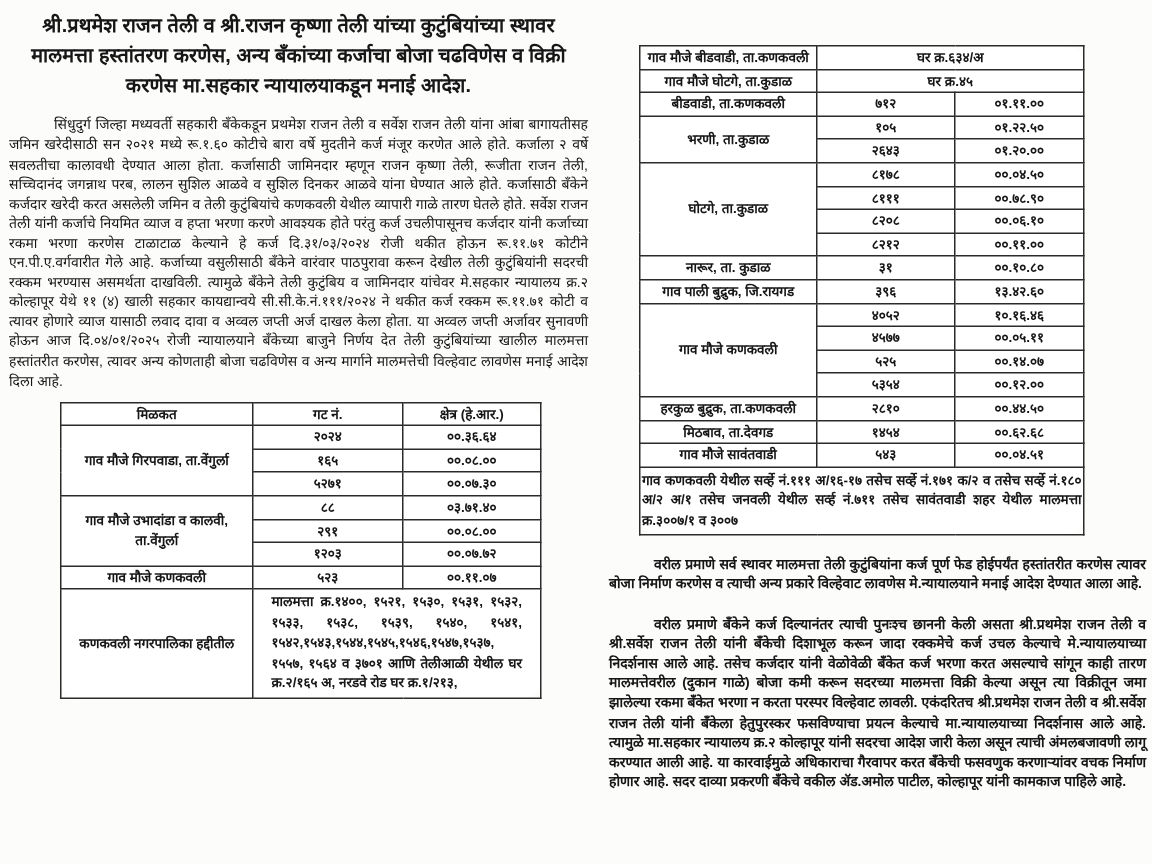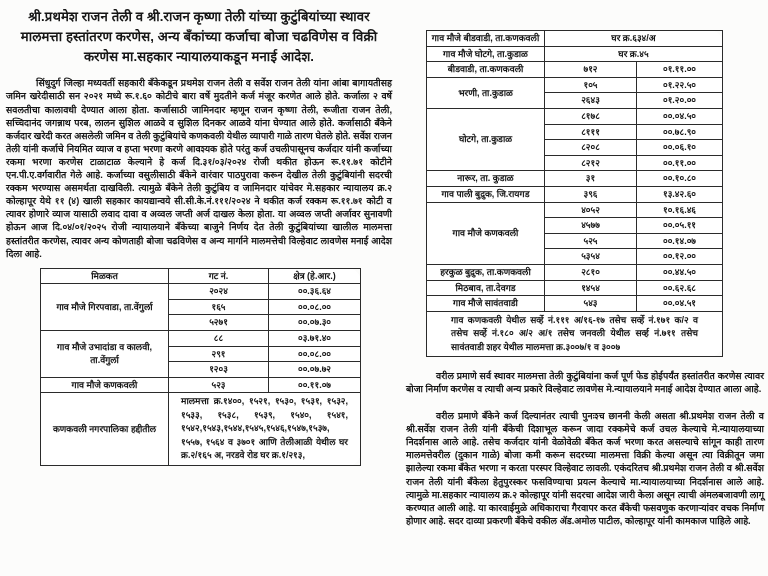--- a/index.html
+++ b/index.html
@@ -10,31 +10,31 @@
   .page{display:flex;width:768px;height:408px;}
   .col{box-sizing:border-box;}
   .col-left{width:398px;padding:7px 6px 0 6px;}
   .col-right{width:370px;padding:30px 4px 0 8px;}
   .heading{
     font-size:13.2px;line-height:1.5;text-align:center;margin:0 2px;
     font-weight:700;letter-spacing:.1px;
   }
   .bodytext{
     font-size:9.3px;line-height:13.1px;text-align:justify;margin:11px 0 0 0;
-    text-indent:30px;font-weight:700;
+    text-indent:30px;font-weight:400;
   }
   table{border-collapse:collapse;table-layout:fixed;background:#fff;border-radius:14px;}
   td,th{
     border:1.2px solid #2b2b2b;font-size:9px;font-weight:700;text-align:center;
     vertical-align:middle;padding:1px 2px;line-height:1.4;word-wrap:break-word;
   }
   .tbl-left{margin:7px 10px 0 34px;width:320px;}
   .tbl-right{margin:0 0 0 20px;width:296px;}
   td.detail-left{text-align:justify;padding:2px 12px;line-height:1.5;}
-  td.footer-note{text-align:justify;padding:2px 24px;line-height:1.5;}
+  td.footer-note{text-align:justify;padding:2px 1px;line-height:1.5;}
   .rpara{
     font-size:9.3px;line-height:13.2px;text-align:justify;margin:13px 0 0 0;
     text-indent:30px;font-weight:700;
   }
 </style>
 </head>
 <body>
 
 <div class="page">
 

